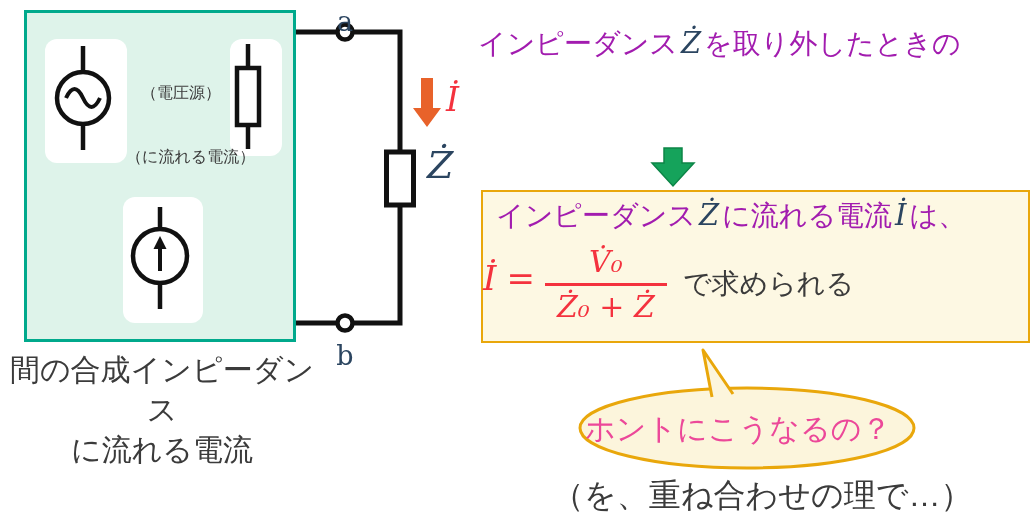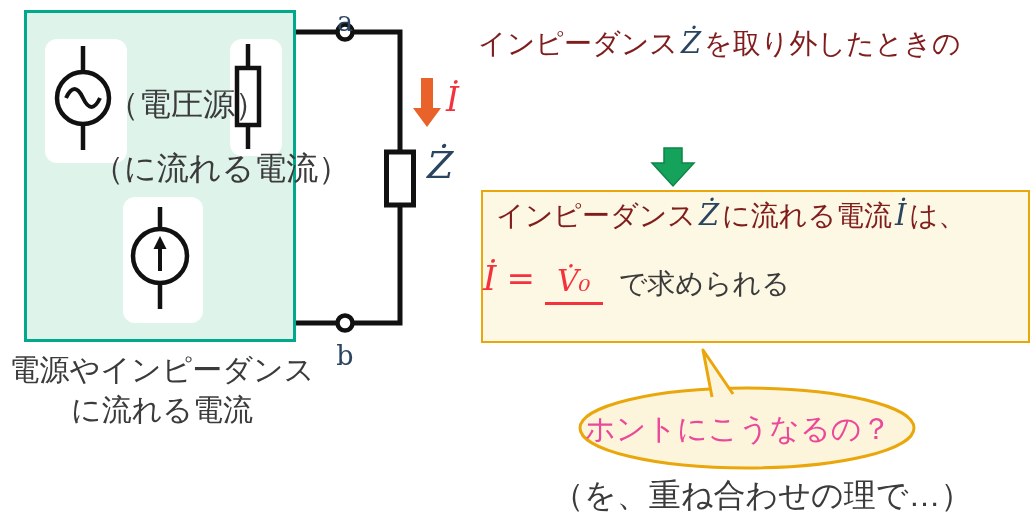--- a/index.html
+++ b/index.html
@@ -1,32 +1,32 @@
 <!DOCTYPE html>
 <html><head>
 <meta charset="utf-8">
 <style>
   html,body{margin:0;padding:0;background:#fff;}
   .stage{
     position:relative;width:1034px;height:516px;background:#fff;overflow:hidden;
     font-family:"Liberation Sans","DejaVu Sans",sans-serif;
   }
-  .jp{color:#7f1d1d;}
+  .jp{color:#a21caf;}
   .mvar{font-family:"DejaVu Serif","Liberation Serif",serif;font-style:italic;color:#2b4560;}
   .mred{color:#f4323e;}
   
   .source-box{
     position:absolute;left:24px;top:10px;width:272px;height:332px;
     background:#def3ea;border:3px solid #00a98c;box-sizing:border-box;
   }
   .chip{position:absolute;background:#fff;border-radius:12px;}
   .chip-v{left:18px;top:26px;width:82px;height:124px;}
   .chip-z{left:203px;top:26px;width:52px;height:117px;}
   .chip-i{left:96px;top:184px;width:80px;height:126px;}
-  .src-label{position:absolute;font-size:32px;color:#3b3b3b;white-space:nowrap;}
+  .src-label{position:absolute;font-size:16px;color:#3b3b3b;white-space:nowrap;padding-left:34px;}
   .caption{
     position:absolute;left:4px;top:350px;width:316px;text-align:center;
     font-size:30px;line-height:40px;color:#3b3b3b;
   }
   
   .term{position:absolute;font-family:"DejaVu Serif","Liberation Serif",serif;
         color:#2b4560;font-size:27px;width:30px;text-align:center;}
   .z-load-label{position:absolute;left:427px;top:143px;font-size:38px;}
   .i-current-label{position:absolute;left:446px;top:80px;font-size:33px;}
   
@@ -127,21 +127,21 @@
     <g>
       <ellipse cx="747" cy="428" rx="167" ry="40" fill="#fcf5dc" stroke="#e9a70b" stroke-width="3"></ellipse>
       <path d="M712 397 L703 350 L733 394" fill="#fcf5dc" stroke="#e9a70b" stroke-width="3" stroke-linejoin="round"></path>
     </g>
   </svg>
 
   <div class="src-label" style="left:107px;top:83px">（電圧源）</div>
   <div class="src-label" style="left:92px;top:147px">（に流れる電流）</div>
 
   <div class="caption">
-    <div>電源やインピーダンス</div>
+    <div>間の合成インピーダンス</div>
     <div>に流れる電流</div>
   </div>
 
   <div class="term" style="left:330px;top:6px">a</div>
   <div class="term" style="left:330px;top:340px">b</div>
 
   <div class="mvar z-load-label">Ż</div>
   <div class="mvar mred i-current-label">İ</div>
 
   <div class="expl-line" style="top:25px">
@@ -151,20 +151,21 @@
   <div class="result-line1">
     <span class="jp">インピーダンス</span><span class="mvar">Ż</span><span class="jp">に流れる電流</span><span class="mvar">İ</span><span class="jp">は、</span>
   </div>
 
   <div class="formula-row">
     <span class="formula-lhs mred">İ</span>
     <span class="formula-eq mred">=</span>
     <span class="frac">
       <span class="num mred">V̇₀</span>
       <span class="frac-bar"></span>
+      <span class="den mred">Ż₀ + Ż</span>
     </span>
     <span class="formula-suffix">で求められる</span>
   </div>
 
   <div class="bubble-text">ホントにこうなるの？</div>
 
   <div class="footnote">（を、重ね合わせの理で…）</div>
 
 </div>
 

